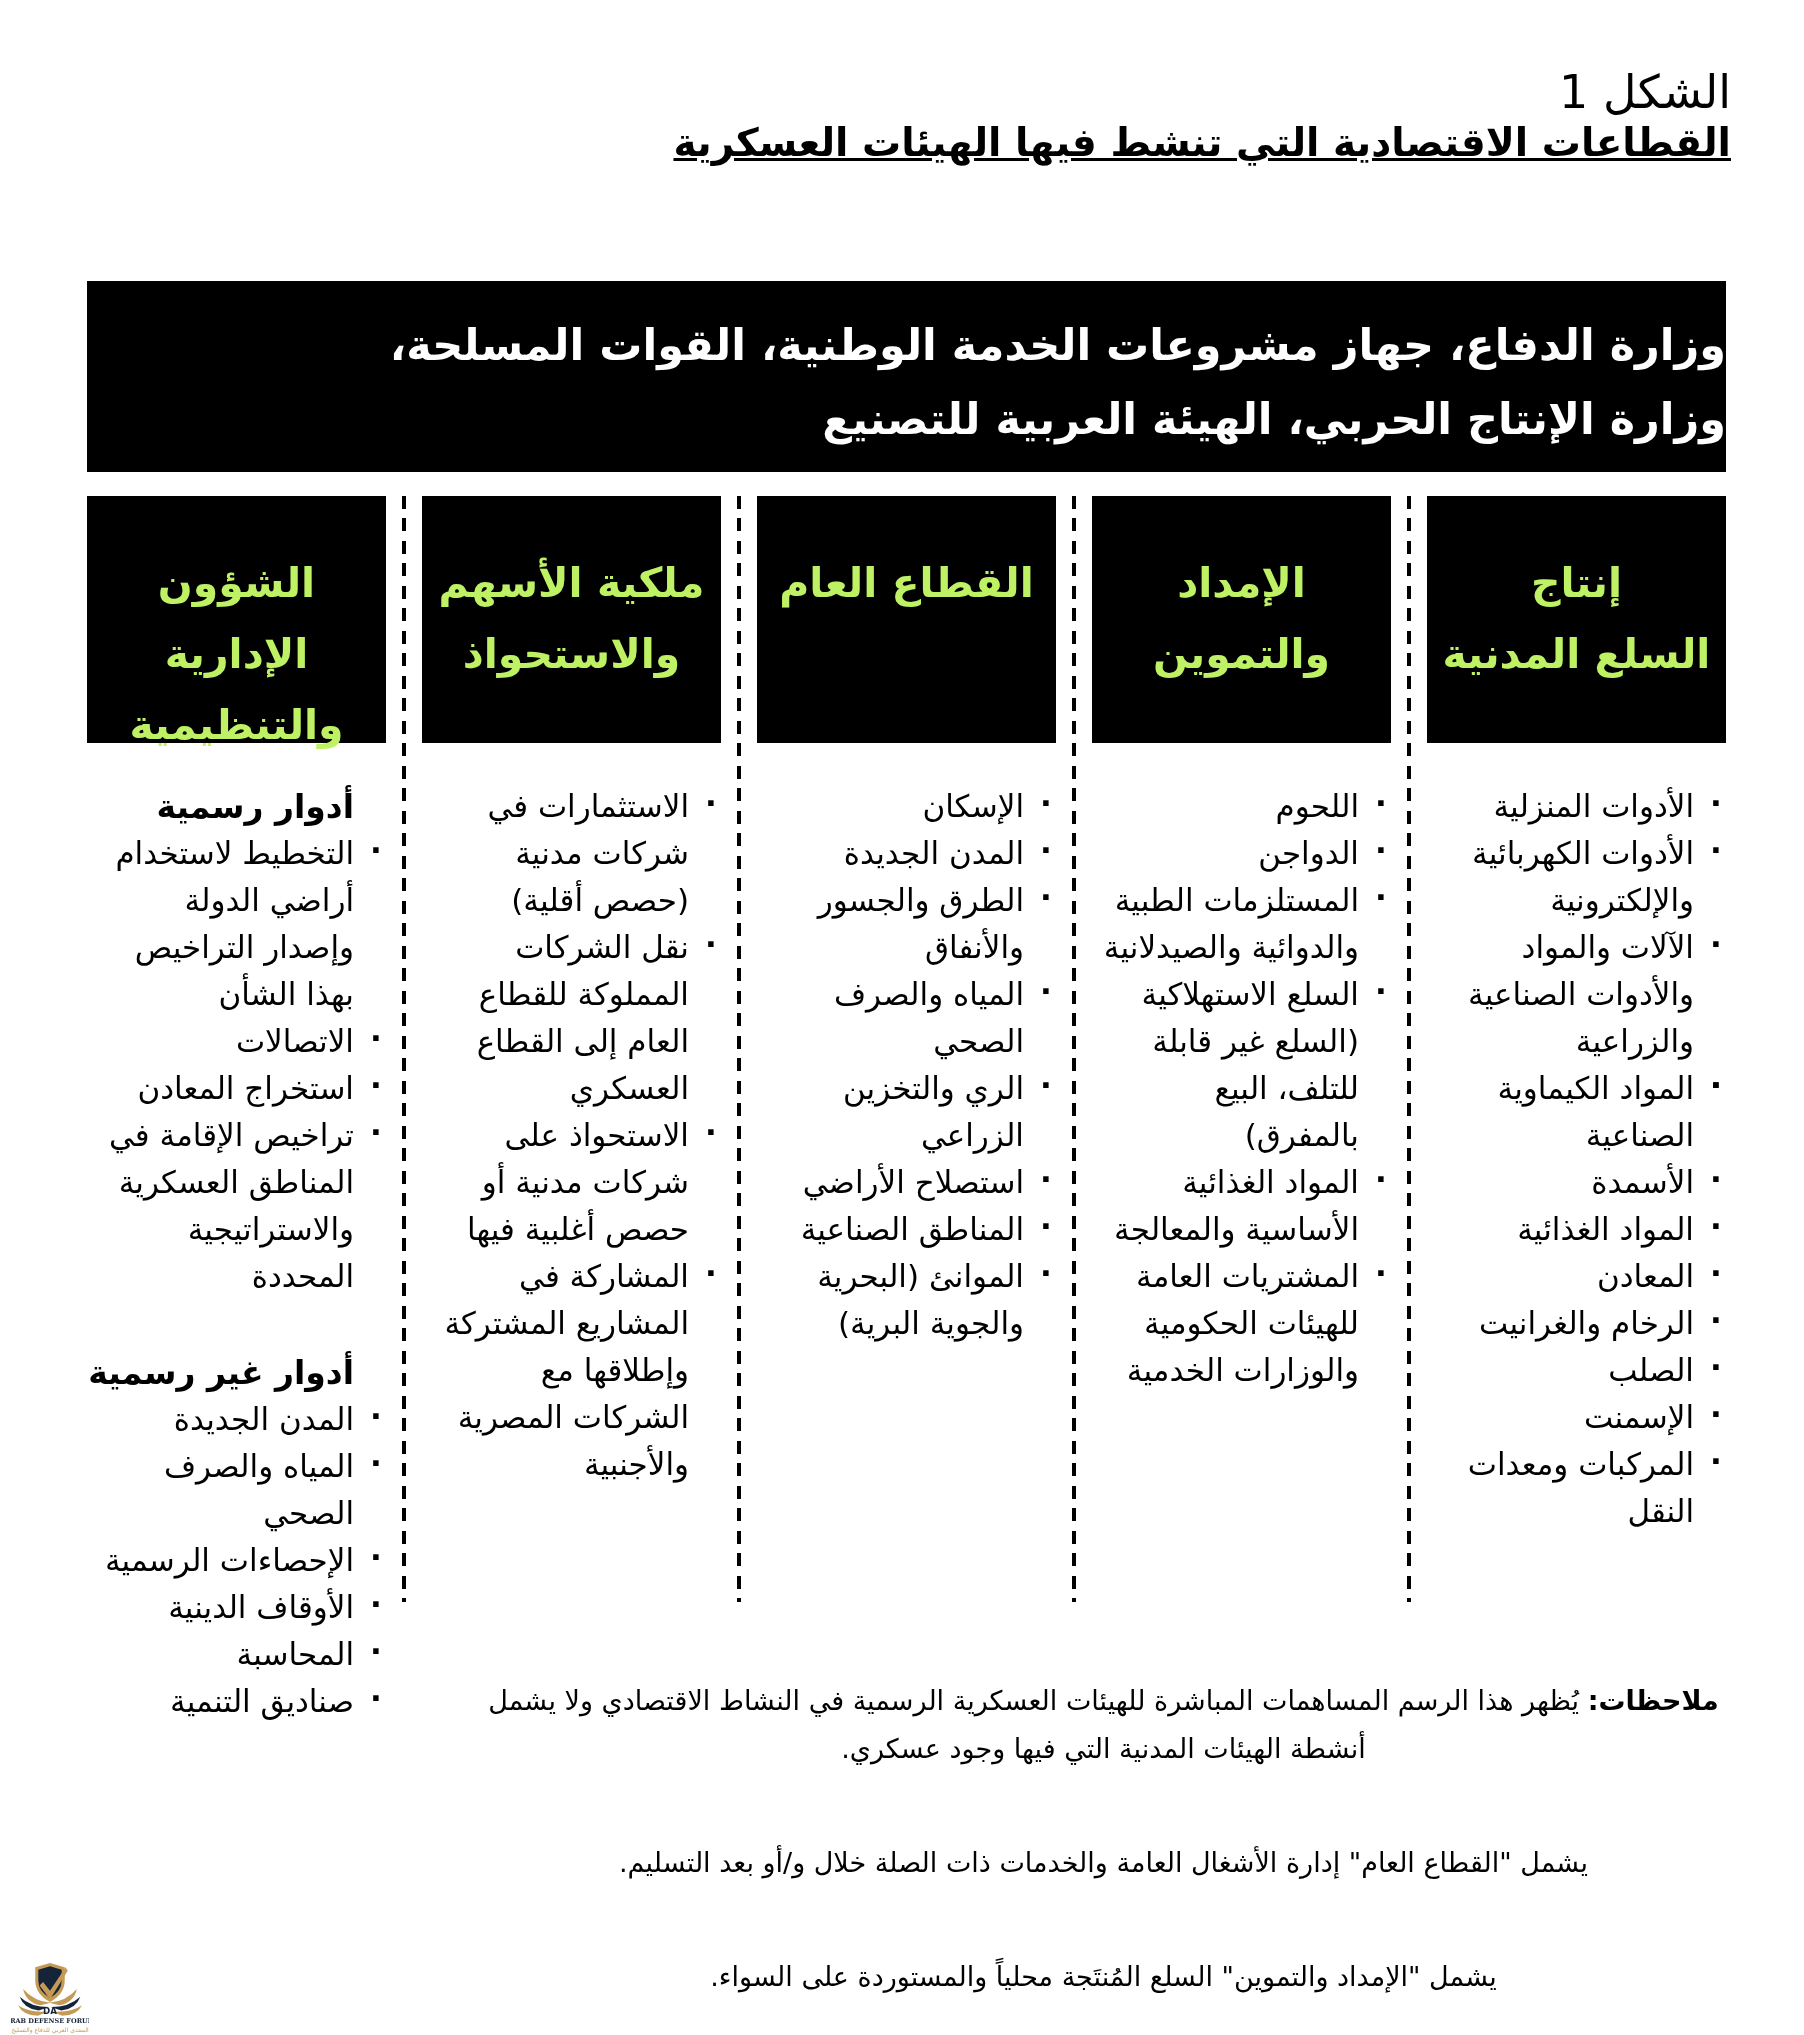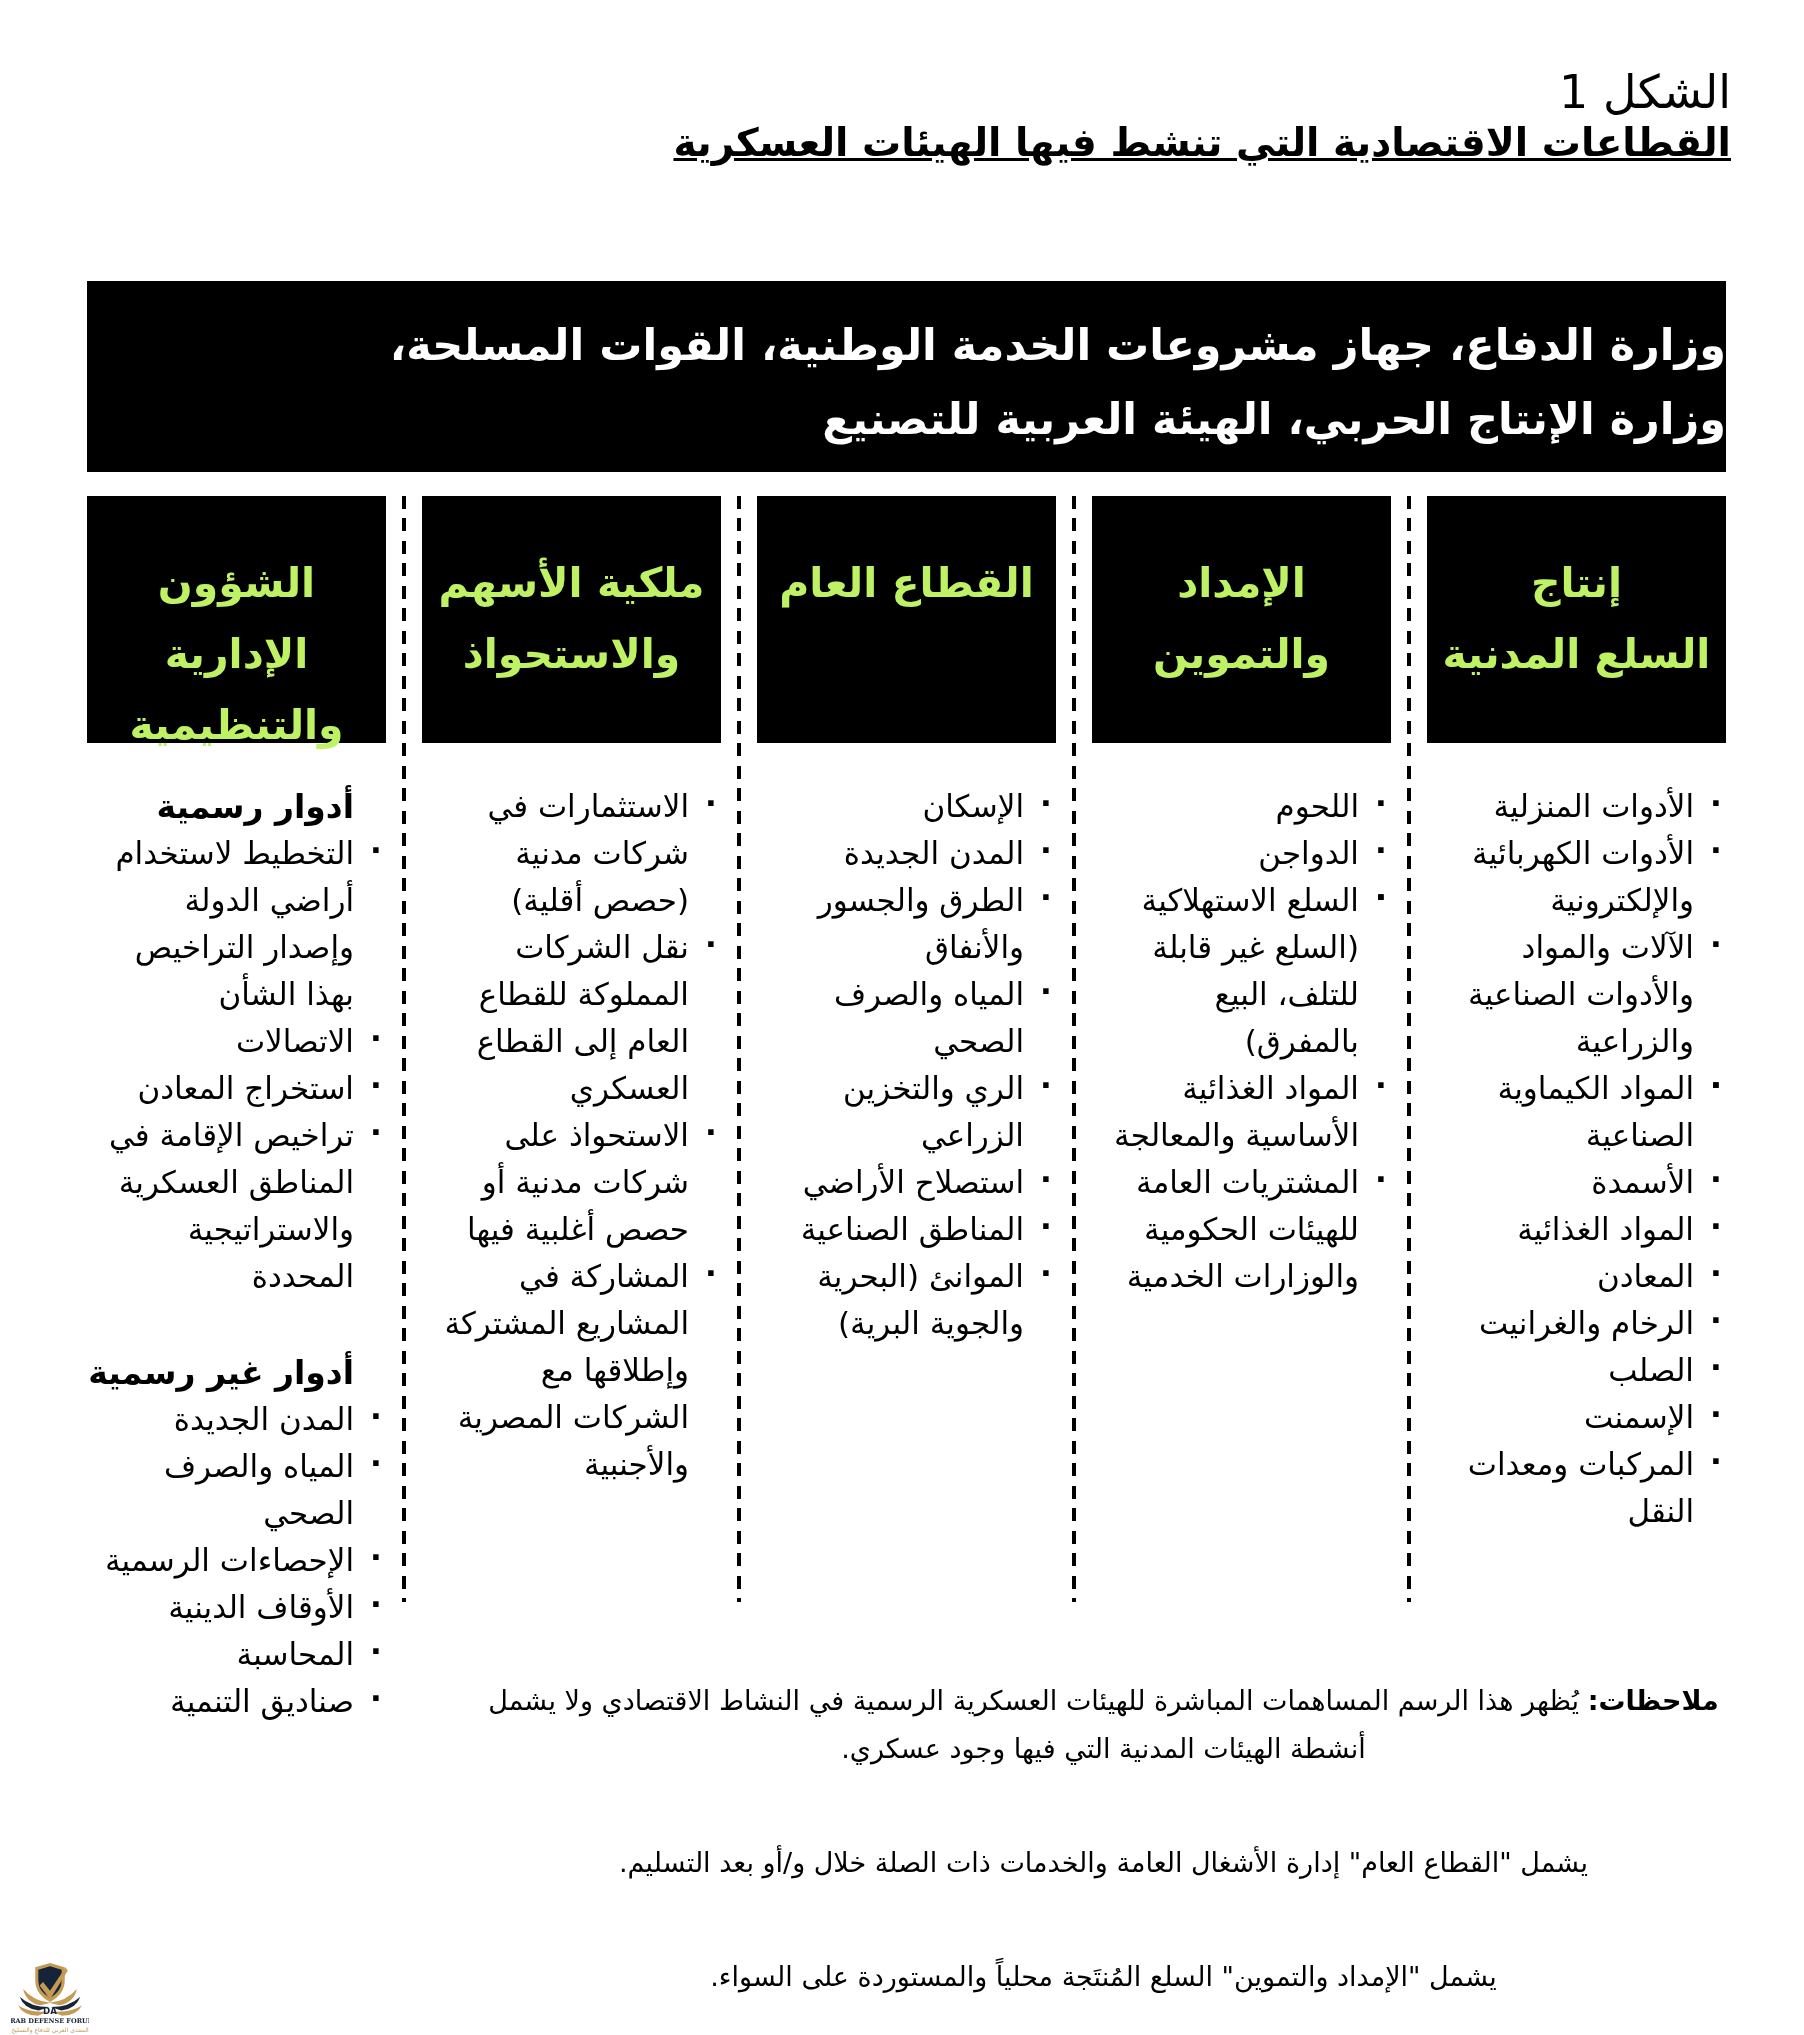--- a/index.html
+++ b/index.html
@@ -155,21 +155,21 @@
           </div>
         </div>
       </div>
       <div class="col-sep"></div>
       <div class="col">
         <div class="col-head">الإمداد والتموين</div>
         <div class="col-body">
           <div class="group">
             <div class="item"><span class="bullet">·</span><span>اللحوم</span></div>
             <div class="item"><span class="bullet">·</span><span>الدواجن</span></div>
-            <div class="item"><span class="bullet">·</span></div>
+            <div class="item"><span class="bullet">·</span><span>المستلزمات الطبية والدوائية والصيدلانية</span></div>
             <div class="item"><span class="bullet">·</span><span>السلع الاستهلاكية (السلع غير قابلة للتلف، البيع بالمفرق)</span></div>
             <div class="item"><span class="bullet">·</span><span>المواد الغذائية الأساسية والمعالجة</span></div>
             <div class="item"><span class="bullet">·</span><span>المشتريات العامة للهيئات الحكومية والوزارات الخدمية</span></div>
           </div>
         </div>
       </div>
       <div class="col-sep"></div>
       <div class="col">
         <div class="col-head">القطاع العام</div>
         <div class="col-body">

